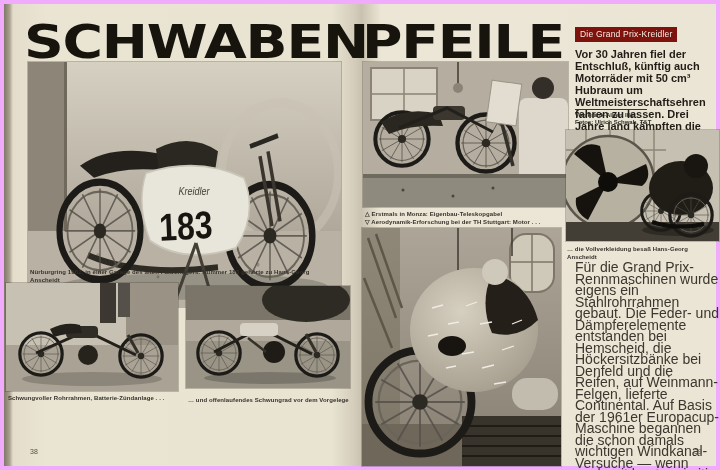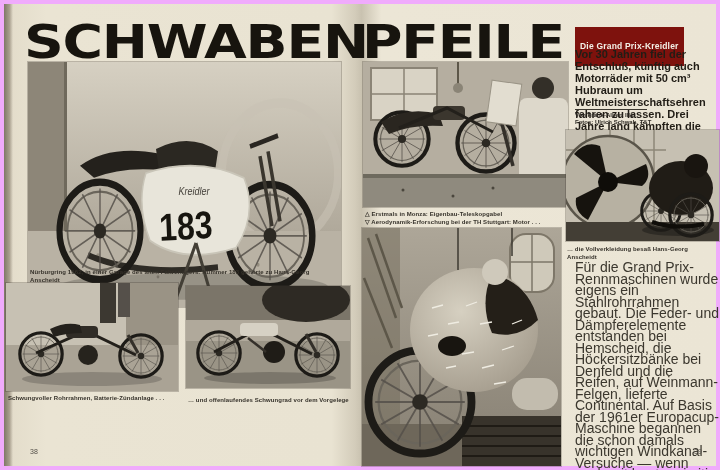--- a/index.html
+++ b/index.html
@@ -9,22 +9,22 @@
   .paper{left:4px;top:4px;width:712px;height:462px;
          background:linear-gradient(90deg,#e2dbc9 0%,#eae4d3 6%,#e9e3d2 46%,#d3ccba 49.3%,#c9c2b0 50.2%,#ece6d6 53%,#ebe5d5 100%)}
   .edge-strip{left:4px;top:4px;width:9px;height:462px;
          background:linear-gradient(90deg,#7f7767 0%,#a89f8e 60%,rgba(168,159,142,0) 100%)}
   .headline{font-family:"DejaVu Sans","Liberation Sans",sans-serif;font-weight:bold;
          font-size:46px;line-height:40px;color:#17140e;letter-spacing:-1px;
          transform:scaleX(1.2);transform-origin:0 0;white-space:nowrap}
   .ph{position:absolute;background:#9b9486;box-shadow:0 0 0 1px rgba(60,55,45,.28)}
   .ph svg{display:block;width:100%;height:100%}
   .cap{position:absolute;font-size:6px;font-weight:bold;color:#35312a;letter-spacing:.1px;line-height:8px}
-  .kicker{position:absolute;background:#7e120d;color:#f3efe6;font-weight:bold;font-size:8.5px;
-          line-height:15px;padding:12px 5px;letter-spacing:.2px}
+  .kicker{position:absolute;background:#7e120d;color:#f3efe6;font-weight:normal;font-size:8.5px;
+          line-height:15px;padding:0 5px;letter-spacing:.2px}
   .intro{position:absolute;font-weight:bold;font-size:11px;line-height:12px;color:#211d16}
   .rule{position:absolute;height:1px;background:#3c382f}
   .byline{position:absolute;font-size:6px;font-weight:bold;color:#2e2a24;line-height:7px}
   .bodytext{position:absolute;font-size:14px;line-height:11.5px;color:#3b372e}
   .pgnum{position:absolute;font-size:7px;color:#55504a}
 </style>
 </head>
 <body>
 
 <div class="stage">

